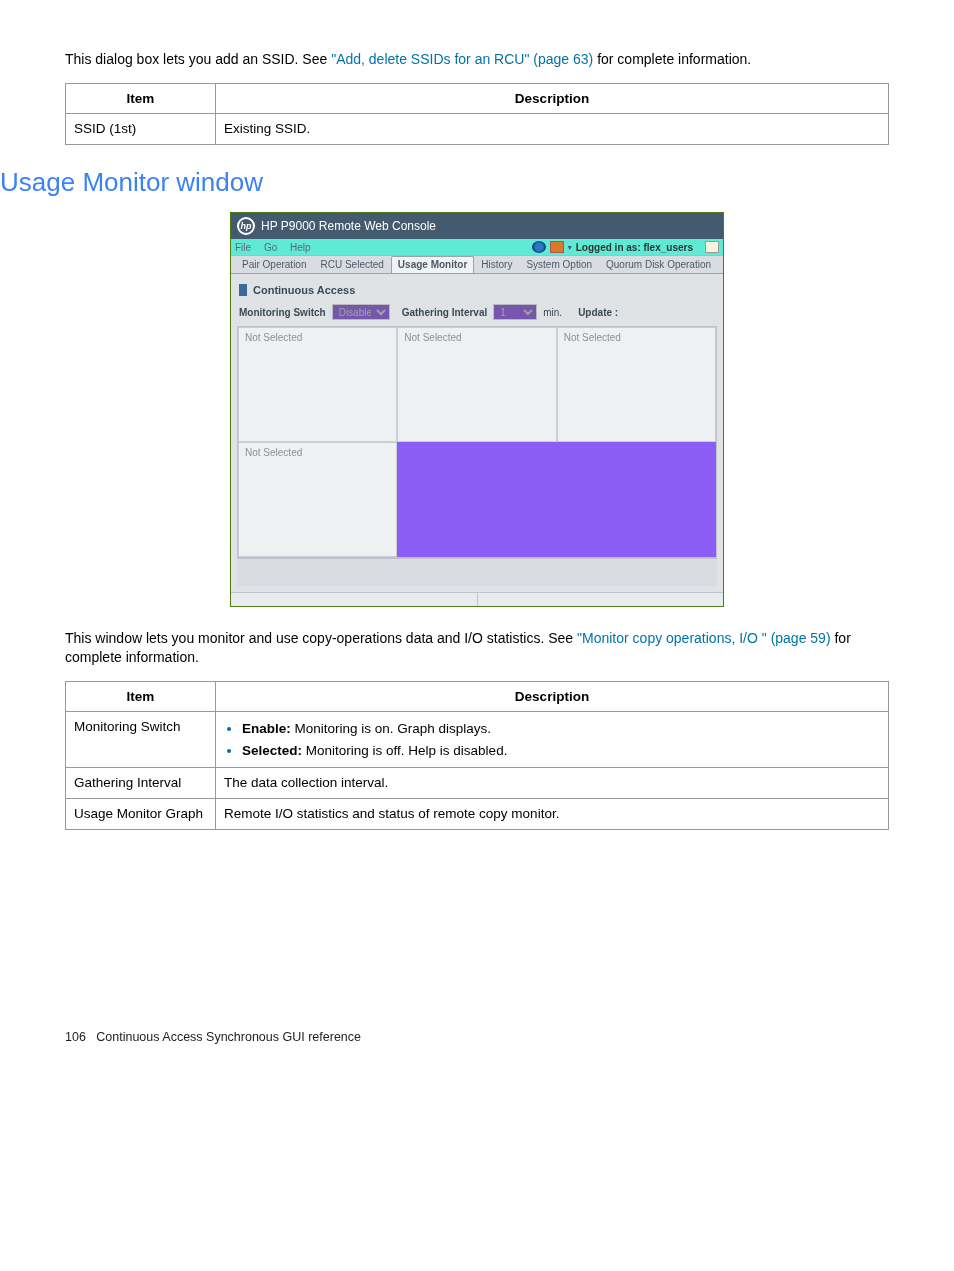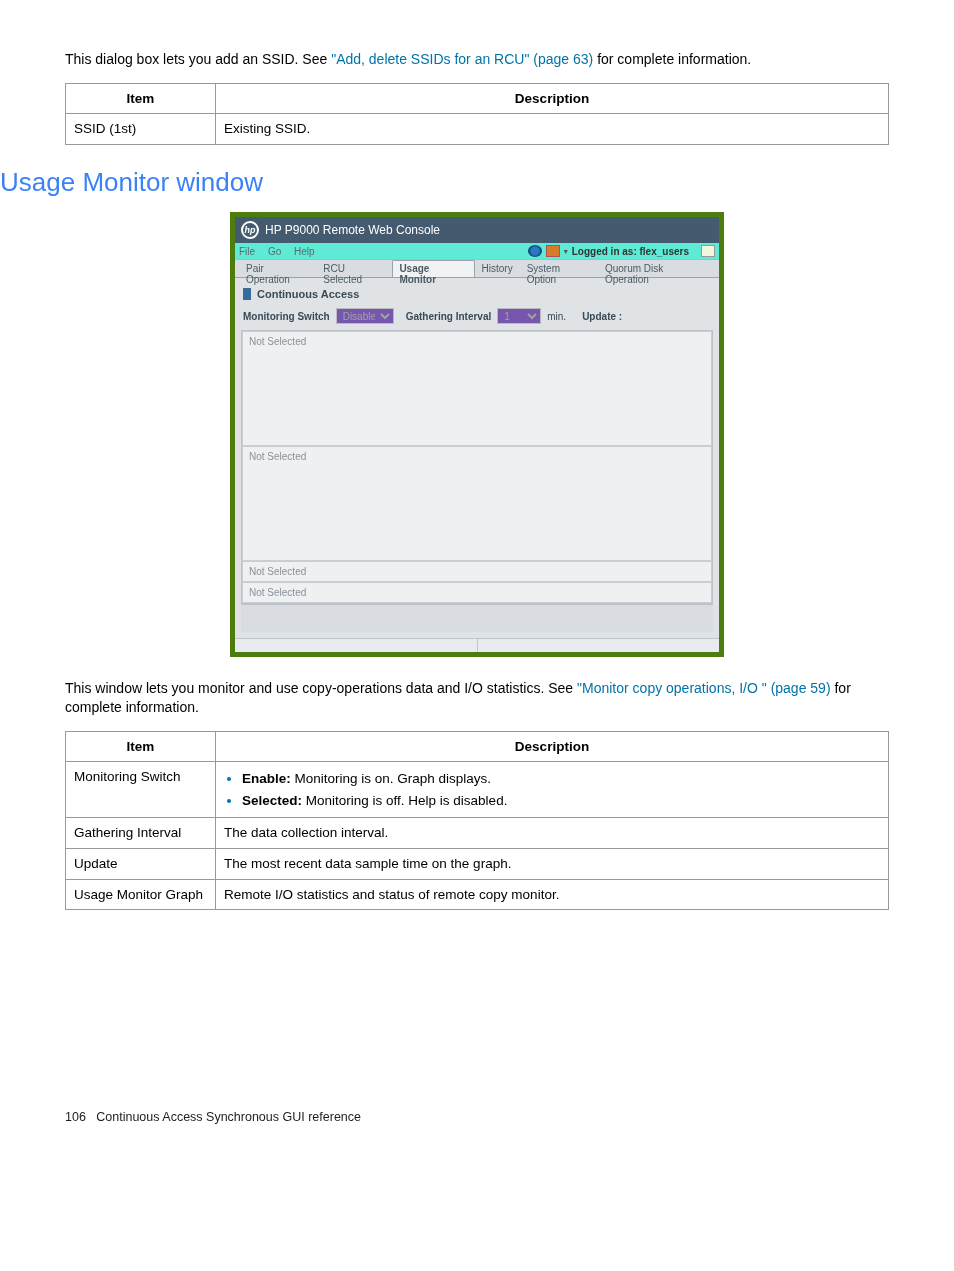--- a/index.html
+++ b/index.html
@@ -35,21 +35,21 @@
     color: #3b82f6;
     font-weight: normal;
     font-size: 26px;
     margin: 10px 0 14px -65px;
     padding-left: 0;
   }
   
   .shot {
     width: 494px;
     margin: 0 auto 22px auto;
-    border: 5px solid #4d7c0f;
+    border: 1px solid #4d7c0f;
     background: #fff;
     font-size: 10px;
     color: #333;
   }
   .shot-titlebar {
     background: #435a6f;
     color: #fff;
     display: flex;
     align-items: center;
     padding: 4px 6px;
@@ -138,21 +138,21 @@
     font-size:10px;
     border:1px solid #aaa;
     background:#4c1d95;
     color:#888;
     padding:0 2px;
   }
   .panel-grid {
     background:#8b5cf6;
     border:1px solid #bcc2c7;
     display:grid;
-    grid-template-columns:1fr;
+    grid-template-columns:1fr 1fr 1fr;
     grid-template-rows:115px 115px;
   }
   .panel {
     border:1px solid #c9ced2;
     padding:4px 6px;
     color:#8a9198;
     font-size:10px;
     background:#eef0f2;
   }
   .shot-footer {
@@ -276,24 +276,20 @@
           <li><strong>Enable:</strong><span> Monitoring is on. Graph displays.</span></li>
           <li><strong>Selected:</strong><span> Monitoring is off. Help is disabled.</span></li>
         </ul>
       </td>
     </tr>
     <tr>
       <td>Gathering Interval</td>
       <td>The data collection interval.</td>
     </tr>
     <tr>
-      <td>Update</td>
-      <td>The most recent data sample time on the graph.</td>
-    </tr>
-    <tr>
       <td>Usage Monitor Graph</td>
       <td>Remote I/O statistics and status of remote copy monitor.</td>
     </tr>
   </tbody>
 </table>
 
 <div class="page-footer">
   <span>106</span>&nbsp;&nbsp;&nbsp;<span>Continuous Access Synchronous GUI reference</span>
 </div>
 

